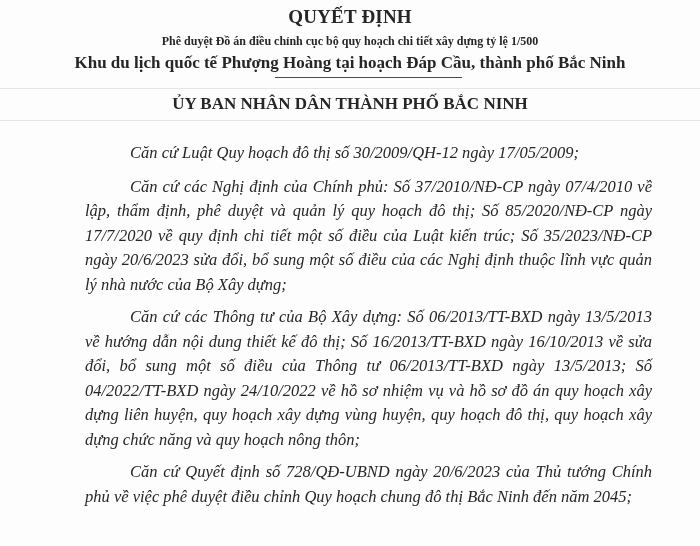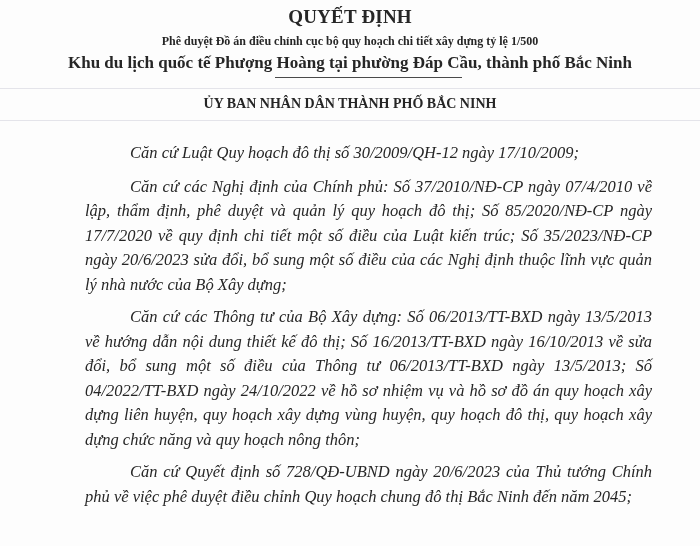--- a/index.html
+++ b/index.html
@@ -62,21 +62,21 @@
     }
     .rule.top { top: 88px; }
     .rule.bottom { top: 120px; }
     .authority {
       position: absolute;
       left: 0;
       width: 700px;
       top: 93px;
       text-align: center;
       font-weight: bold;
-      font-size: 14px;
+      font-size: 17px;
       line-height: 22px;
     }
     .body {
       position: absolute;
       left: 85px;
       width: 567px;
       top: 141px;
       font-style: italic;
       font-size: 16.5px;
       line-height: 24.5px;
@@ -88,27 +88,27 @@
     }
     .para:nth-child(1) { margin-bottom: 9px; }
   </style>
 </head>
 <body>
 
 <div class="page">
 
   <div class="header h-title">QUYẾT ĐỊNH</div>
   <div class="header h-sub1">Phê duyệt Đồ án điều chỉnh cục bộ quy hoạch chi tiết xây dựng tỷ lệ 1/500</div>
-  <div class="header h-sub2">Khu du lịch quốc tế Phượng Hoàng tại phường Đáp Cầu, thành phố Bắc Ninh</div>
+  <div class="header h-sub2">Khu du lịch quốc tế Phượng Hoàng tại hoạch Đáp Cầu, thành phố Bắc Ninh</div>
   <div class="sep"></div>
 
   <div class="rule top"></div>
   <div class="authority">ỦY BAN NHÂN DÂN THÀNH PHỐ BẮC NINH</div>
   <div class="rule bottom"></div>
 
   <div class="body">
-    <p class="para">Căn cứ Luật Quy hoạch đô thị số 30/2009/QH-12 ngày 17/10/2009;</p>
+    <p class="para">Căn cứ Luật Quy hoạch đô thị số 30/2009/QH-12 ngày 17/05/2009;</p>
     <p class="para">Căn cứ các Nghị định của Chính phủ: Số 37/2010/NĐ-CP ngày 07/4/2010 về lập, thẩm định, phê duyệt và quản lý quy hoạch đô thị; Số 85/2020/NĐ-CP ngày 17/7/2020 về quy định chi tiết một số điều của Luật kiến trúc; Số 35/2023/NĐ-CP ngày 20/6/2023 sửa đổi, bổ sung một số điều của các Nghị định thuộc lĩnh vực quản lý nhà nước của Bộ Xây dựng;</p>
     <p class="para">Căn cứ các Thông tư của Bộ Xây dựng: Số 06/2013/TT-BXD ngày 13/5/2013 về hướng dẫn nội dung thiết kế đô thị; Số 16/2013/TT-BXD ngày 16/10/2013 về sửa đổi, bổ sung một số điều của Thông tư 06/2013/TT-BXD ngày 13/5/2013; Số 04/2022/TT-BXD ngày 24/10/2022 về hồ sơ nhiệm vụ và hồ sơ đồ án quy hoạch xây dựng liên huyện, quy hoạch xây dựng vùng huyện, quy hoạch đô thị, quy hoạch xây dựng chức năng và quy hoạch nông thôn;</p>
     <p class="para">Căn cứ Quyết định số 728/QĐ-UBND ngày 20/6/2023 của Thủ tướng Chính phủ về việc phê duyệt điều chỉnh Quy hoạch chung đô thị Bắc Ninh đến năm 2045;</p>
   </div>
 
 </div>
 
 </body></html>

